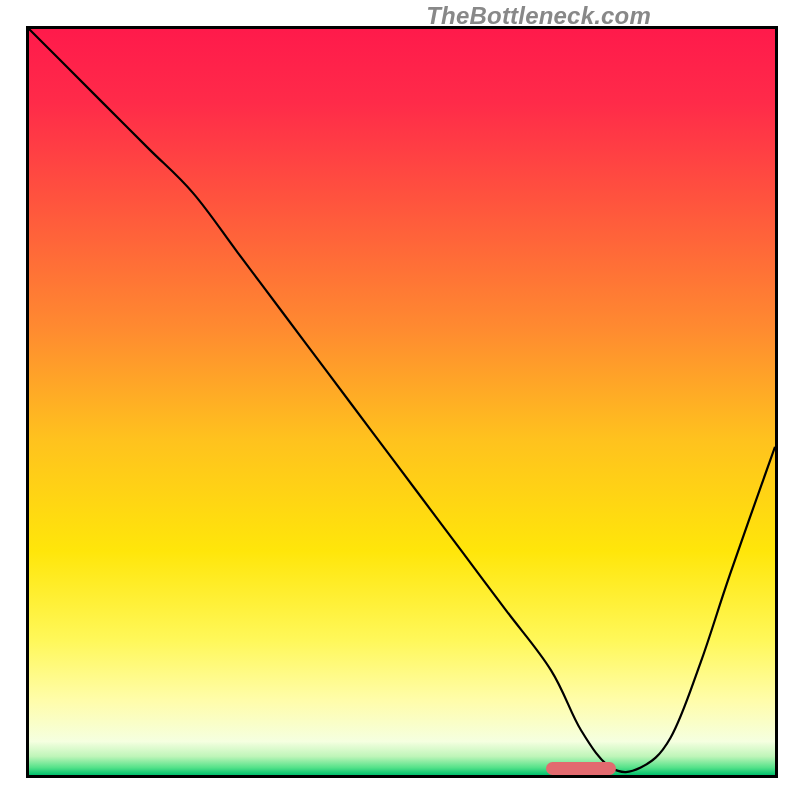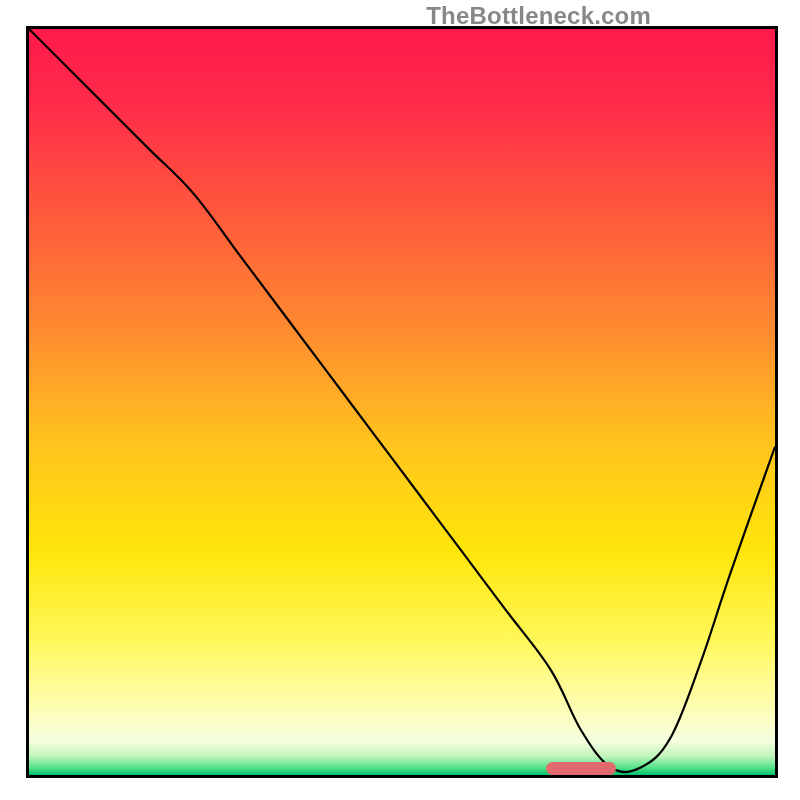--- a/index.html
+++ b/index.html
@@ -8,20 +8,21 @@
     width: 800px;
     height: 800px;
     background: #ffffff;
     font-family: Arial, Helvetica, sans-serif;
     overflow: hidden;
   }
   .container {
     position: relative;
     width: 673px;
     height: 800px;
+    font-style: italic;
   }
   .watermark {
     position: absolute;
     top: 2px;
     right: 22px;
     font-size: 24px;
     font-weight: 600;
     color: #888888;
     letter-spacing: 0.2px;
   }

